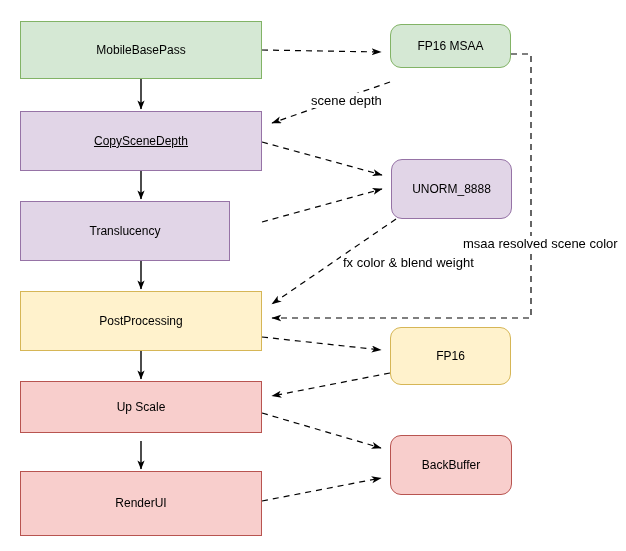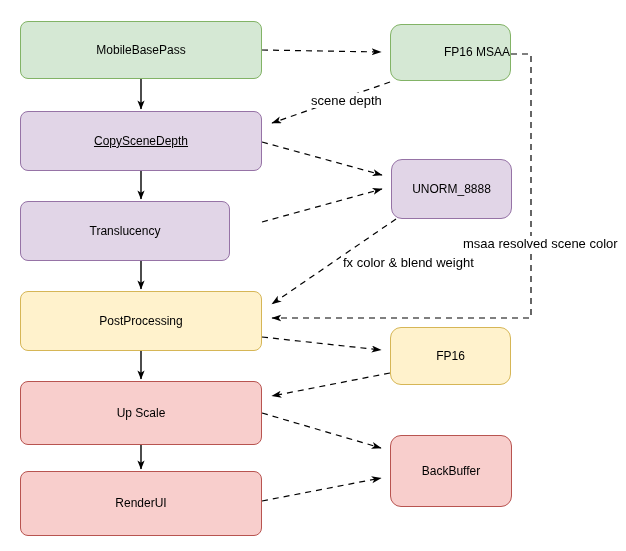--- a/index.html
+++ b/index.html
@@ -36,21 +36,21 @@
     color: #000000;
     text-align: center;
     line-height: 1.2;
     border-width: 1px;
     border-style: solid;
   }
   .node-label {
     pointer-events: none;
   }
   .pass-node {
-    border-radius: 8px;
+    border-radius: 0;
   }
   .res-node {
     border-radius: 11px;
   }
   .edge-label {
     position: absolute;
     font-size: 13px;
     color: #000000;
     white-space: nowrap;
     background: #ffffff;
@@ -103,41 +103,41 @@
   </div>
 
   <div class="node pass-node" style="left:20px; top:201px; width:210px; height:60px; background:#e1d5e7; border-color:#9673a6;">
     <span class="node-label">Translucency</span>
   </div>
 
   <div class="node pass-node" style="left:20px; top:291px; width:242px; height:60px; background:#fff2cc; border-color:#d6b656;text-align:center;">
     <span class="node-label">PostProcessing</span>
   </div>
 
-  <div class="node pass-node" style="left:20px; top:381px; width:242px; height:64px; background:#f8cecc; border-color:#b85450;">
+  <div class="node pass-node" style="left:20px; top:381px; width:242px; height:52px; background:#f8cecc; border-color:#b85450;">
     <span class="node-label">Up Scale</span>
   </div>
 
   <div class="node pass-node" style="left:20px; top:471px; width:242px; height:65px; background:#f8cecc; border-color:#b85450;">
     <span class="node-label">RenderUI</span>
   </div>
 
-  <div class="node res-node" style="left:390px; top:24px; width:121px; height:57px; background:#d5e8d4; border-color:#82b366;justify-content:flex-end;">
+  <div class="node res-node" style="left:390px; top:24px; width:121px; height:44px; background:#d5e8d4; border-color:#82b366;">
     <span class="node-label">FP16 MSAA</span>
   </div>
 
   <div class="node res-node" style="left:391px; top:159px; width:121px; height:60px; background:#e1d5e7; border-color:#9673a6;">
     <span class="node-label">UNORM_8888</span>
   </div>
 
   <div class="node res-node" style="left:390px; top:327px; width:121px; height:58px; background:#fff2cc; border-color:#d6b656;">
     <span class="node-label">FP16</span>
   </div>
 
-  <div class="node res-node" style="left:390px; top:435px; width:122px; height:72px; background:#f8cecc; border-color:#b85450;">
+  <div class="node res-node" style="left:390px; top:435px; width:122px; height:60px; background:#f8cecc; border-color:#b85450;">
     <span class="node-label">BackBuffer</span>
   </div>
 
   <div class="edge-label" style="left:309px; top:93px;">scene depth</div>
 
   <div class="edge-label" style="left:461px; top:236px;">msaa resolved scene color</div>
 
   <div class="edge-label" style="left:341px; top:255px;">fx color &amp; blend weight</div>
 
 </div>

